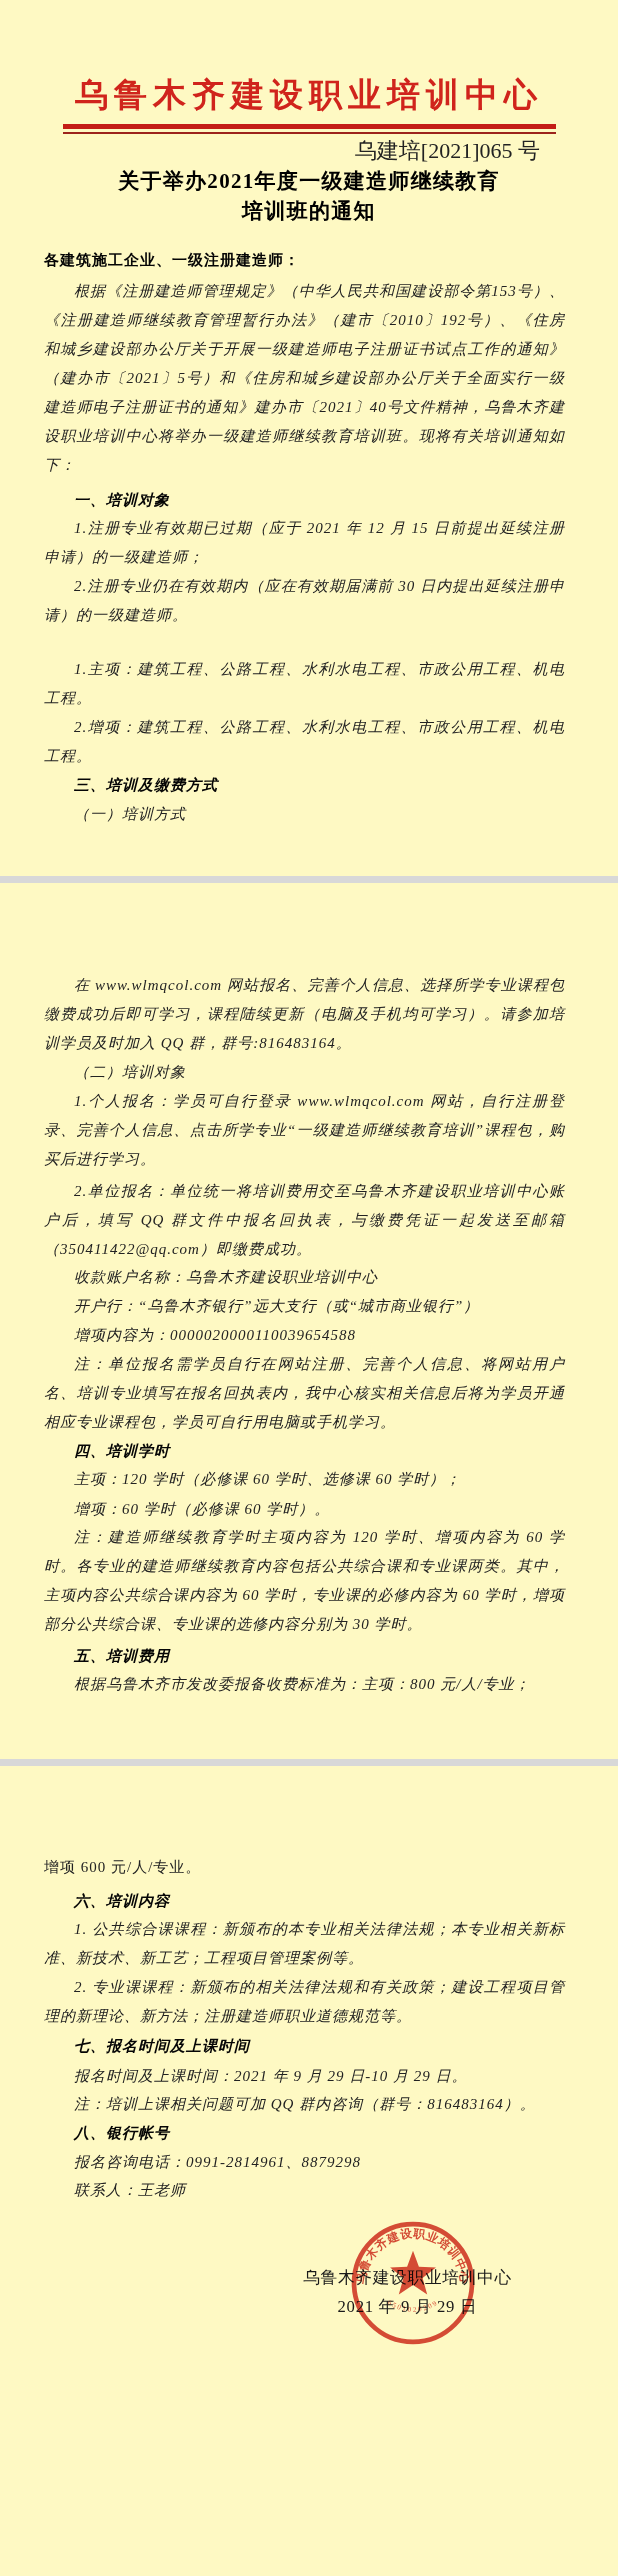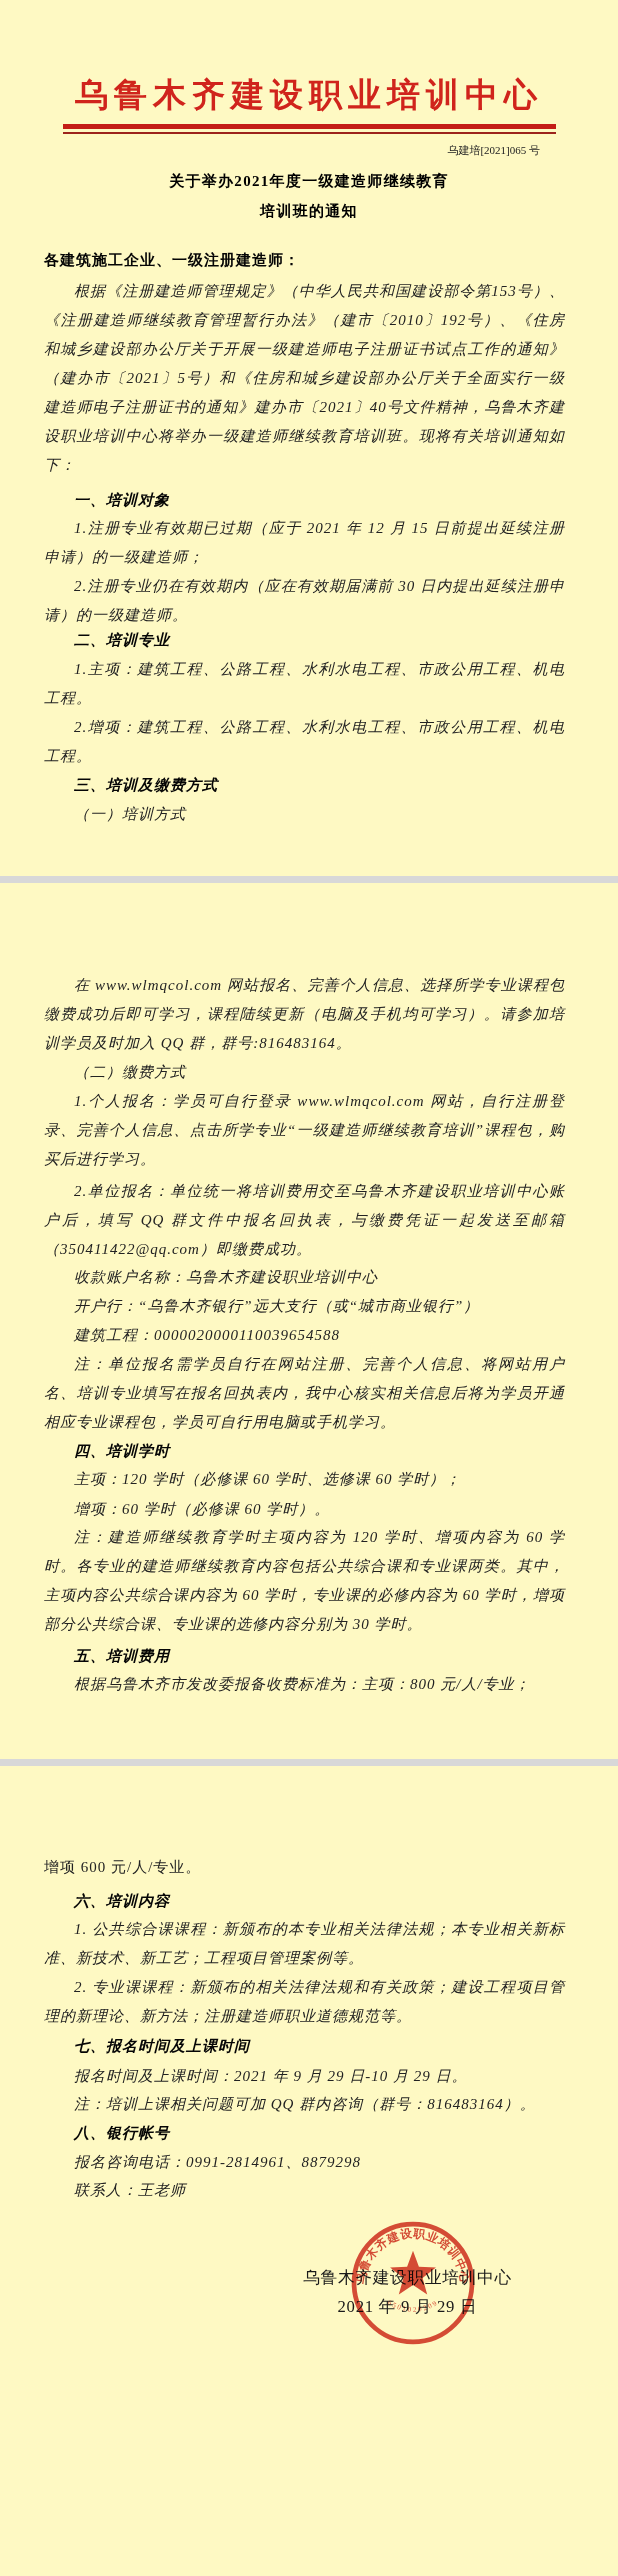--- a/index.html
+++ b/index.html
@@ -16,25 +16,25 @@
     position:absolute; top:75px; left:0; width:618px;
     text-align:center; font-size:33px; font-weight:bold;
     letter-spacing:6px; color:#d0241c; line-height:40px;
     white-space:nowrap;
   }
   .rule { position:absolute; left:63px; width:493px; }
   .rule-thick { top:124px; height:4.7px; background:#c41d16; }
   .rule-thin  { top:132px; height:2px; background:#9c241c; }
   .doc-no {
     position:absolute; top:139px; left:39px; width:501px;
-    text-align:right; font-size:11px; line-height:23px; color:#222;
+    text-align:right; font-size:22px; line-height:23px; color:#222;
   }
   .doc-title {
     position:absolute; left:0; width:618px; text-align:center;
-    font-size:15px; font-weight:bold; letter-spacing:1.3px;
+    font-size:21px; font-weight:bold; letter-spacing:1.3px;
     line-height:31px; color:#000;
   }
   .t1 { top:166px; }
   .t2 { top:196px; }
   .para {
     position:absolute; left:44px; width:521px;
     font-size:15px; line-height:29px; letter-spacing:1px;
     text-align:justify; color:#222;
   }
   .indent { text-indent:2em;font-style:italic; }
@@ -66,36 +66,35 @@
   <div class="doc-title t1">关于举办2021年度一级建造师继续教育</div>
   <div class="doc-title t2">培训班的通知</div>
 
   <div class="para bold" style="top:246px">各建筑施工企业、一级注册建造师：</div>
   <div class="para indent" style="top:277px">根据《注册建造师管理规定》（中华人民共和国建设部令第153号）、《注册建造师继续教育管理暂行办法》（建市〔2010〕192号）、《住房和城乡建设部办公厅关于开展一级建造师电子注册证书试点工作的通知》（建办市〔2021〕5号）和《住房和城乡建设部办公厅关于全面实行一级建造师电子注册证书的通知》建办市〔2021〕40号文件精神，乌鲁木齐建设职业培训中心将举办一级建造师继续教育培训班。现将有关培训通知如下：</div>
 
   <div class="para bold indent" style="top:486px">一、培训对象</div>
   <div class="para indent" style="top:514px">1.注册专业有效期已过期（应于 2021 年 12 月 15 日前提出延续注册申请）的一级建造师；</div>
   <div class="para indent" style="top:572px">2.注册专业仍在有效期内（应在有效期届满前 30 日内提出延续注册申请）的一级建造师。</div>
 
-  <div class="para bold indent" style="top:626px">二、培训专业</div>
   <div class="para indent" style="top:655px">1.主项：建筑工程、公路工程、水利水电工程、市政公用工程、机电工程。</div>
   <div class="para indent" style="top:713px">2.增项：建筑工程、公路工程、水利水电工程、市政公用工程、机电工程。</div>
 
   <div class="para indent" style="top:800px">（一）培训方式</div>
   <div class="para bold indent" style="top:771px">三、培训及缴费方式</div>
 
   <div class="band" style="top:876px"></div>
 
   <div class="para indent" style="top:971px">在 www.wlmqcol.com 网站报名、完善个人信息、选择所学专业课程包缴费成功后即可学习，课程陆续更新（电脑及手机均可学习）。请参加培训学员及时加入 QQ 群，群号:816483164。</div>
-  <div class="para indent" style="top:1058px">（二）缴费方式</div>
+  <div class="para indent" style="top:1058px">（二）培训对象</div>
   <div class="para indent" style="top:1087px">1.个人报名：学员可自行登录 www.wlmqcol.com 网站，自行注册登录、完善个人信息、点击所学专业“一级建造师继续教育培训”课程包，购买后进行学习。</div>
   <div class="para indent" style="top:1177px">2.单位报名：单位统一将培训费用交至乌鲁木齐建设职业培训中心账户后，填写 QQ 群文件中报名回执表，与缴费凭证一起发送至邮箱（350411422@qq.com）即缴费成功。</div>
   <div class="para indent" style="top:1263px">收款账户名称：乌鲁木齐建设职业培训中心</div>
   <div class="para indent" style="top:1292px">开户行：“乌鲁木齐银行”远大支行（或“城市商业银行”）</div>
-  <div class="para indent" style="top:1321px">建筑工程：0000020000110039654588</div>
+  <div class="para indent" style="top:1321px">增项内容为：0000020000110039654588</div>
   <div class="para indent" style="top:1350px">注：单位报名需学员自行在网站注册、完善个人信息、将网站用户名、培训专业填写在报名回执表内，我中心核实相关信息后将为学员开通相应专业课程包，学员可自行用电脑或手机学习。</div>
 
   <div class="para bold indent" style="top:1437px">四、培训学时</div>
   <div class="para indent" style="top:1465px">主项：120 学时（必修课 60 学时、选修课 60 学时）；</div>
   <div class="para indent" style="top:1495px">增项：60 学时（必修课 60 学时）。</div>
   <div class="para indent" style="top:1523px">注：建造师继续教育学时主项内容为 120 学时、增项内容为 60 学时。各专业的建造师继续教育内容包括公共综合课和专业课两类。其中，主项内容公共综合课内容为 60 学时，专业课的必修内容为 60 学时，增项部分公共综合课、专业课的选修内容分别为 30 学时。</div>
 
   <div class="para bold indent" style="top:1642px">五、培训费用</div>
   <div class="para indent" style="top:1670px">根据乌鲁木齐市发改委报备收费标准为：主项：800 元/人/专业；</div>
 

